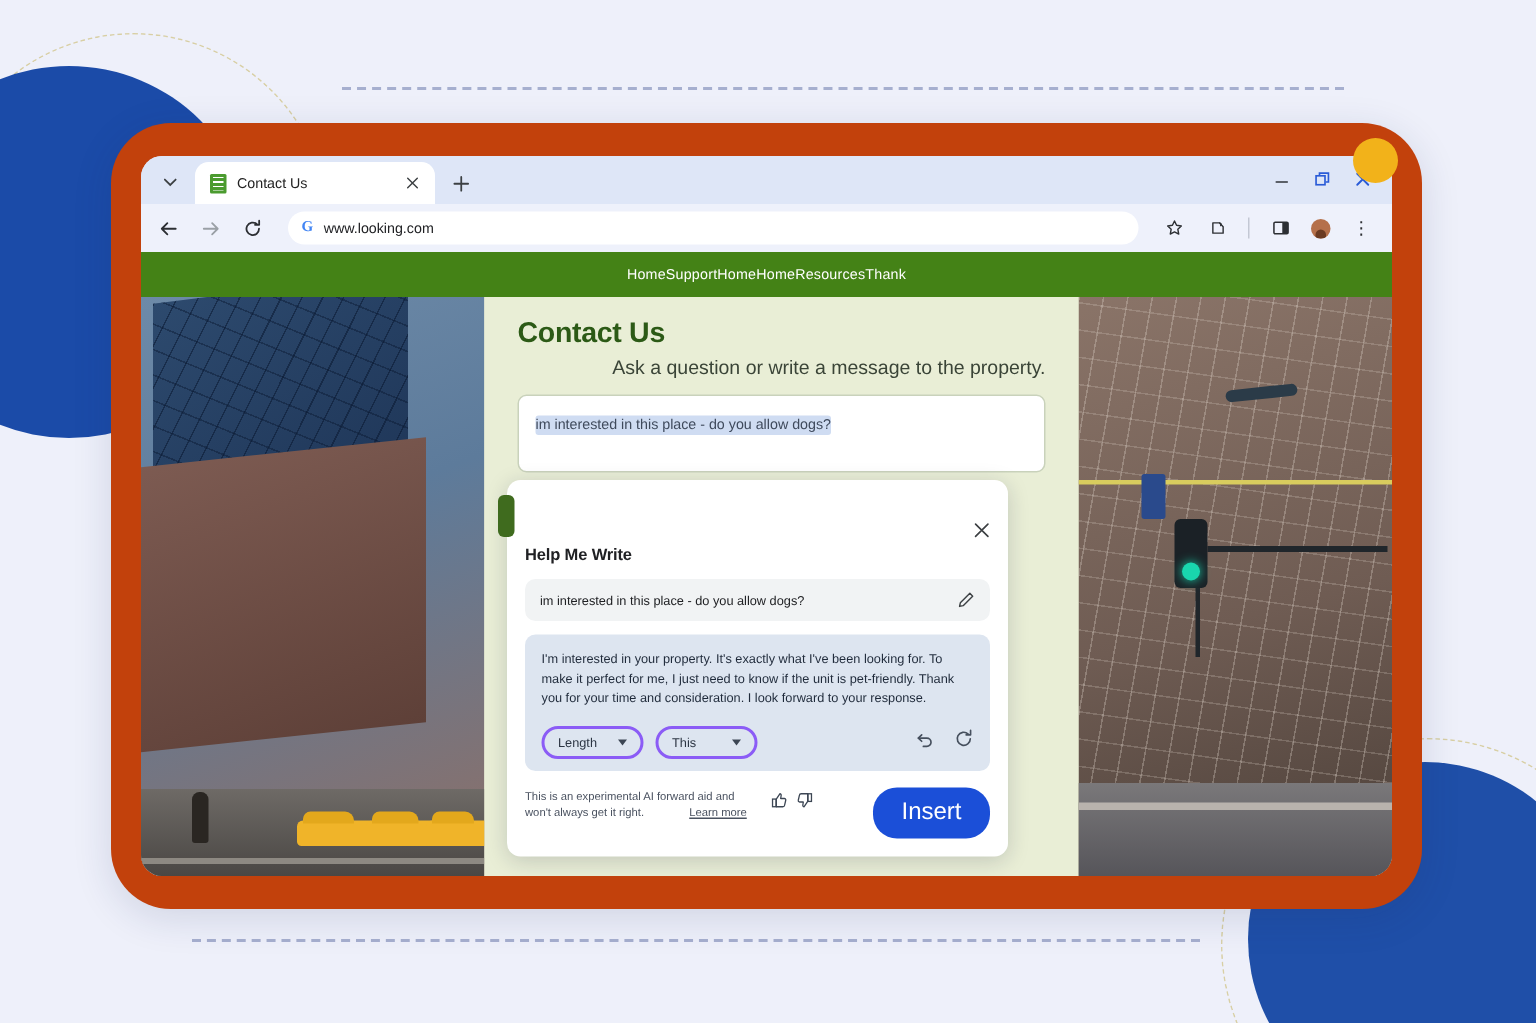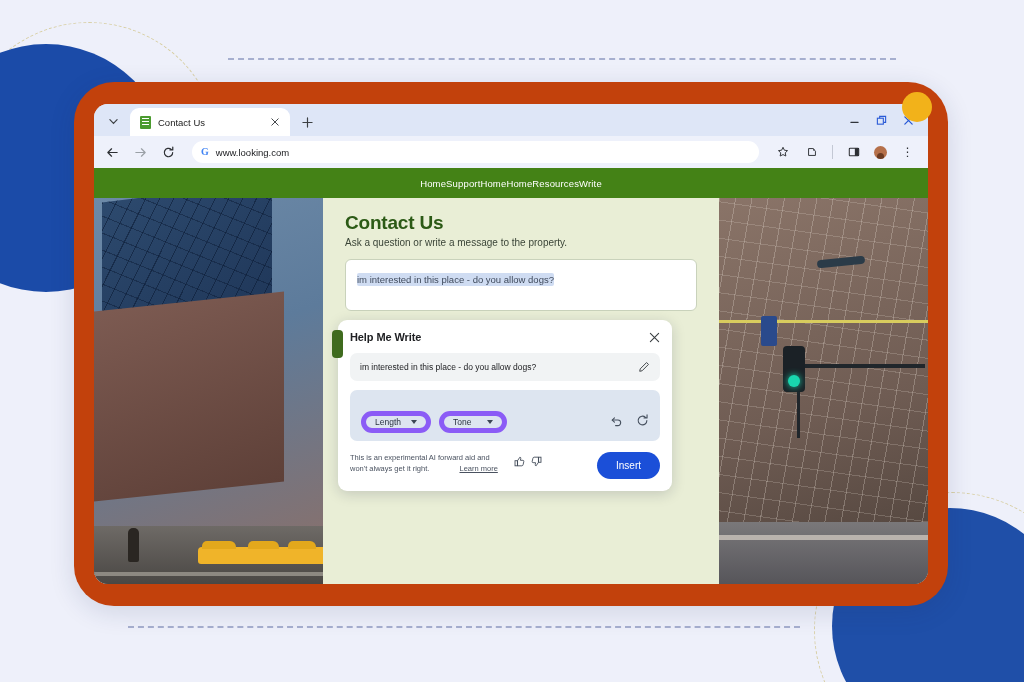--- a/index.html
+++ b/index.html
@@ -146,21 +146,21 @@
   .photo { width: 229px; flex: 0 0 229px; position: relative; overflow: hidden; }
   .photo.right { width: 209px; flex: 0 0 209px; }
   .center {
     flex: 1; background: #e9eed6; padding: 14px 22px 0 22px;
     position: relative;
   }
   .h1 {
     font-size: 19px; color: #2c5a16; font-weight: bold;
     letter-spacing: -.2px; margin-bottom: 3px;
   }
-  .sub { font-size: 10px; color: #3a4437; margin-bottom: 11px; }
+  .sub { font-size: 13px; color: #3a4437; margin-bottom: 11px; text-align: right; }
 
   .msgbox {
     background: #fff; border: 1px solid #c9d2bb; border-radius: 6px;
     height: 52px; padding: 9px 11px;
   }
   .msgbox span {
     font-size: 9.5px; color: #3f4a5c;
     background: #cfdcf2; padding: 1px 0; border-radius: 2px;
   }
 
@@ -169,56 +169,56 @@
     position: absolute; left: 15px; top: 122px;
     width: 334px; background: #fff;
     border-radius: 9px; box-shadow: 0 3px 14px rgba(20,30,60,.18);
     padding: 11px 12px 12px 12px;
   }
   .hmw-tab {
     position: absolute; left: -6px; top: 10px;
     width: 11px; height: 28px; border-radius: 4px; background: #3f6b1e;
   }
   .hmw-head { display: flex; align-items: center; margin-bottom: 10px; }
-  .hmw-title { font-size: 11px; font-weight: bold; color: #202124; letter-spacing: -.1px; }
+  .hmw-title { font-size: 11px; font-weight: bold; color: #202124; letter-spacing: -.1px; margin-top: 33px; }
   .hmw-close { margin-left: auto; color: #3c4043; display: flex; }
 
   .prompt-chip {
     background: #f1f3f4; border-radius: 7px; height: 28px;
     display: flex; align-items: center; padding: 0 10px; margin-bottom: 9px;
   }
   .prompt-chip .txt { font-size: 8.5px; color: #202124; flex: 1; }
   .pencil { color: #3c4043; display: flex; }
 
   .result {
     background: #dde5f0; border-radius: 7px; padding: 10px 11px 8px 11px;
   }
   .result p { font-size: 8.5px; line-height: 1.55; color: #1f2a3a; }
   .ctrls { display: flex; align-items: center; margin-top: 11px; }
   .sel {
-    height: 22px; min-width: 68px; border: 5px solid #8b5cf6;
+    height: 22px; min-width: 68px; border: 2px solid #8b5cf6;
     border-radius: 11px; background: transparent;
     display: flex; align-items: center; gap: 10px;
     padding: 0 9px; margin-right: 8px;
   }
   .sel .lbl { font-size: 8.5px; color: #2b3442; }
   .caret {
     width: 0; height: 0; margin-left: auto;
     border-left: 3.5px solid transparent; border-right: 3.5px solid transparent;
     border-top: 4px solid #3c4654;
   }
   .ctrl-right { margin-left: auto; display: flex; gap: 13px; color: #46505e; }
 
   .foot { display: flex; align-items: flex-start; margin-top: 11px; }
   .disc { font-size: 7.5px; line-height: 1.5; color: #4a5260; max-width: 158px; }
   .disc a { color: #4a5260; padding-left: 28px; }
   .rates { display: flex; gap: 6px; margin: 1px 0 0 6px; color: #3c4654; }
   .insert {
     margin-left: auto; background: #1b4fd8; color: #fff;
-    font-size: 10px; border: none; border-radius: 16px;
+    font-size: 16px; border: none; border-radius: 16px;
     padding: 8px 19px; cursor: pointer;
   }
 
   
   .bld { position: absolute; }
   .sky-l { inset: 0; background: linear-gradient(160deg,#6d8aa8 0%,#5d7b9b 40%,#8d6f66 100%); }
   .glass-l {
     left: 8px; top: -6px; width: 170px; height: 150px;
     background:
       repeating-linear-gradient(118deg, rgba(10,25,50,.55) 0 1px, transparent 1px 13px),
@@ -361,21 +361,21 @@
     </div>
 
     <div class="page">
 
       <div class="navbar">
         <a>Home</a>
         <a>Support</a>
         <a>Home</a>
         <a>Home</a>
         <a>Resources</a>
-        <a>Write</a>
+        <a>Thank</a>
       </div>
 
       <div class="content">
 
         <div class="photo">
           <div class="bld sky-l"></div>
           <div class="bld glass-l"></div>
           <div class="bld stone-l"></div>
           <div class="bld road-l"></div>
           <div class="taxi" style="left:104px; width:56px;"></div>
@@ -408,28 +408,29 @@
             <div class="prompt-chip">
               <span class="txt">im interested in this place - do you allow dogs?</span>
               <span class="pencil">
                 <svg width="12" height="12" viewBox="0 0 14 14">
                     <path d="M10 1.8l2.2 2.2-7.4 7.4-2.8.6.6-2.8z" stroke="#3c4043" stroke-width="1.1" fill="none" stroke-linejoin="round"></path>
                   </svg>
               </span>
             </div>
 
             <div class="result">
+              <p>I'm interested in your property. It's exactly what I've been looking for. To make it perfect for me, I just need to know if the unit is pet-friendly. Thank you for your time and consideration. I look forward to your response.</p>
 
               <div class="ctrls">
                 <div class="sel">
                   <span class="lbl">Length</span>
                   <span class="caret"></span>
                 </div>
                 <div class="sel">
-                  <span class="lbl">Tone</span>
+                  <span class="lbl">This</span>
                   <span class="caret"></span>
                 </div>
                 <div class="ctrl-right">
                   <span>
                     <svg width="13" height="13" viewBox="0 0 14 14">
                         <path d="M2.5 6.5h6a3 3 0 0 1 0 6H6" stroke="#46505e" stroke-width="1.2" fill="none" stroke-linecap="round"></path>
                         <path d="M4.8 4.2L2.4 6.5l2.4 2.3" stroke="#46505e" stroke-width="1.2" fill="none" stroke-linecap="round" stroke-linejoin="round"></path>
                       </svg>
                   </span>
                   <span>

